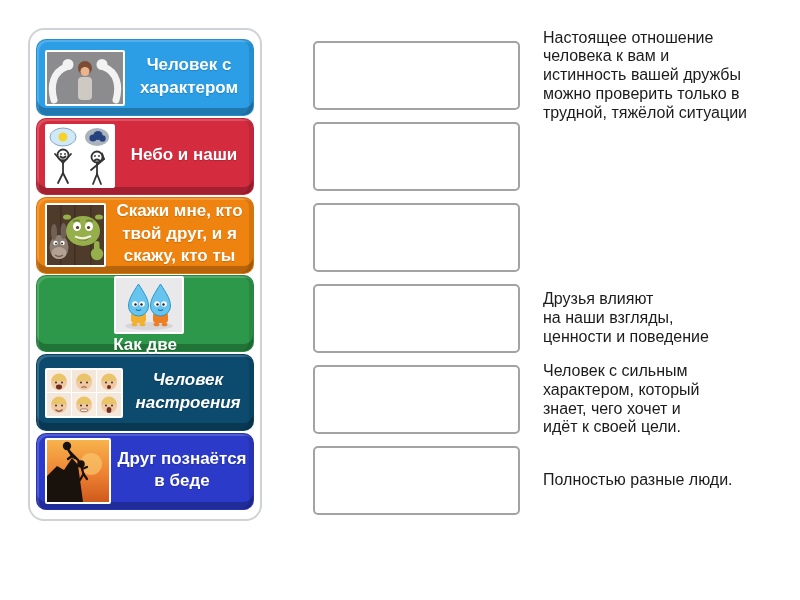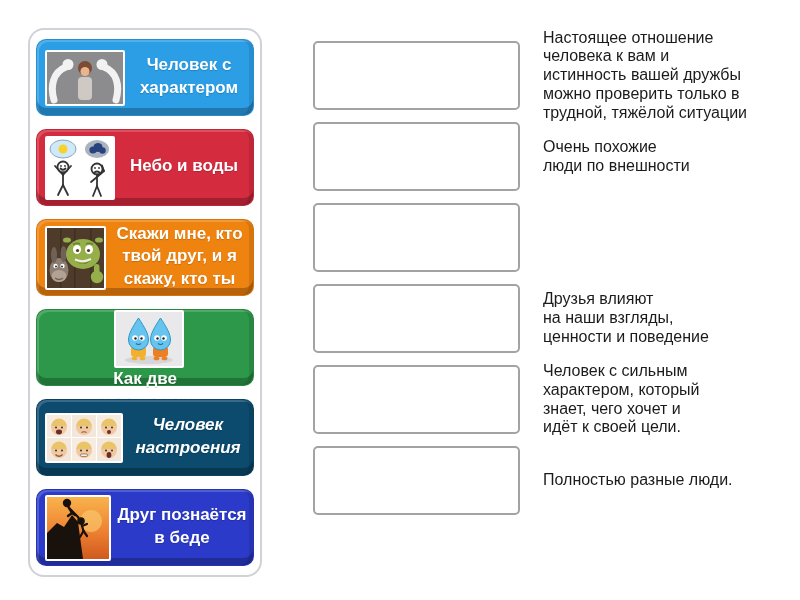--- a/index.html
+++ b/index.html
@@ -2,21 +2,21 @@
 <html><head>
 <meta charset="utf-8">
 <style>
   html,body{margin:0;padding:0;}
   body{
     width:800px;height:600px;position:relative;background:#ffffff;
     font-family:"Liberation Sans",sans-serif;overflow:hidden;
   }
   
   .cards-panel{
-    position:absolute;left:28px;top:28px;width:234px;height:549px;
+    position:absolute;left:28px;top:28px;width:234px;height:493px;
     box-sizing:border-box;border:2px solid #cfd2d6;border-radius:16px;
     background:#ffffff;padding:9px 6px;
     display:flex;flex-direction:column;justify-content:space-between;
   }
   .match-card{
     height:77px;border-radius:10px;display:flex;align-items:center;
     box-shadow:inset 0 -7px 0 rgba(0,0,0,0.24),
                inset -4px 0 0 rgba(0,0,0,0.10),
                inset 2px 2px 0 rgba(255,255,255,0.18);
     border:1px solid rgba(0,0,0,0.10);box-sizing:border-box;
@@ -97,21 +97,21 @@
           <line x1="50" y1="48" x2="54" y2="58"></line>
         </g>
         <g fill="#333">
           <circle cx="14" cy="28" r="0.9"></circle>
             <circle cx="18" cy="28" r="0.9"></circle>
           <circle cx="48" cy="30" r="0.9"></circle>
             <circle cx="52" cy="30" r="0.9"></circle>
         </g>
       </svg>
     </div>
-    <div class="card-label">Небо и воды</div>
+    <div class="card-label">Небо и наши</div>
   </div>
 
   <div class="match-card" style="background-color: rgb(239, 131, 15); justify-content: space-between;">
     <div class="thumb">
       <svg width="57" height="60" viewBox="0 0 57 60" xmlns="http://www.w3.org/2000/svg">
         <rect width="57" height="60" fill="#4e3b2a"></rect>
         <rect x="13" y="0" width="1.5" height="60" fill="#3e2f22"></rect>
         <rect x="27" y="0" width="1.5" height="60" fill="#3e2f22"></rect>
         <rect x="43" y="0" width="1.5" height="60" fill="#3e2f22"></rect>
         <ellipse cx="12" cy="42" rx="9.5" ry="12" fill="#8d7e72"></ellipse>
@@ -276,22 +276,20 @@
     <div class="drop-zone"></div>
     <div class="clue-text">Настоящее отношение
 человека к вам и
 истинность вашей дружбы
 можно проверить только в
 трудной, тяжёлой ситуации</div>
   </div>
 
   <div class="match-row">
     <div class="drop-zone"></div>
-    <div class="clue-text">Очень похожие
-люди по внешности</div>
   </div>
 
   <div class="match-row">
     <div class="drop-zone"></div>
   </div>
 
   <div class="match-row">
     <div class="drop-zone"></div>
     <div class="clue-text">Друзья влияют
 на наши взгляды,

